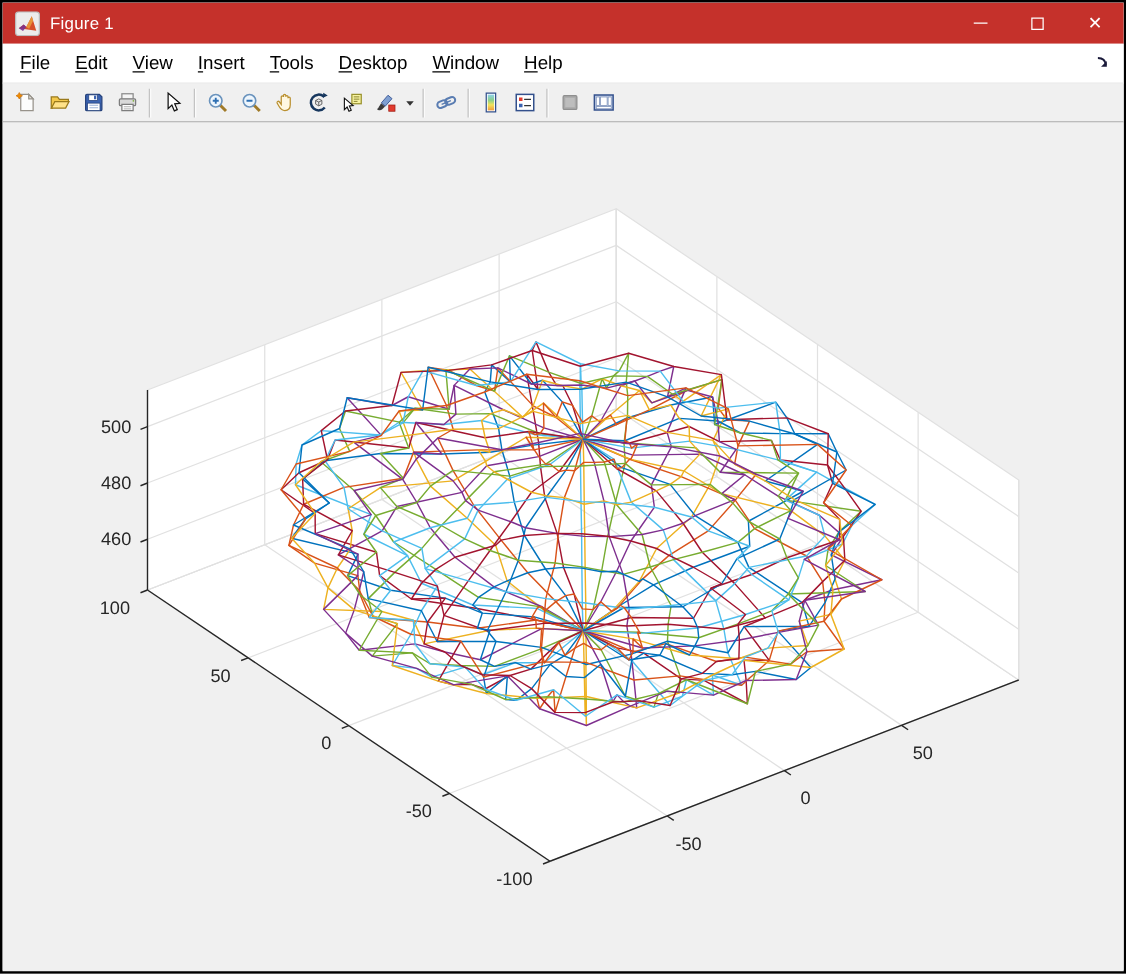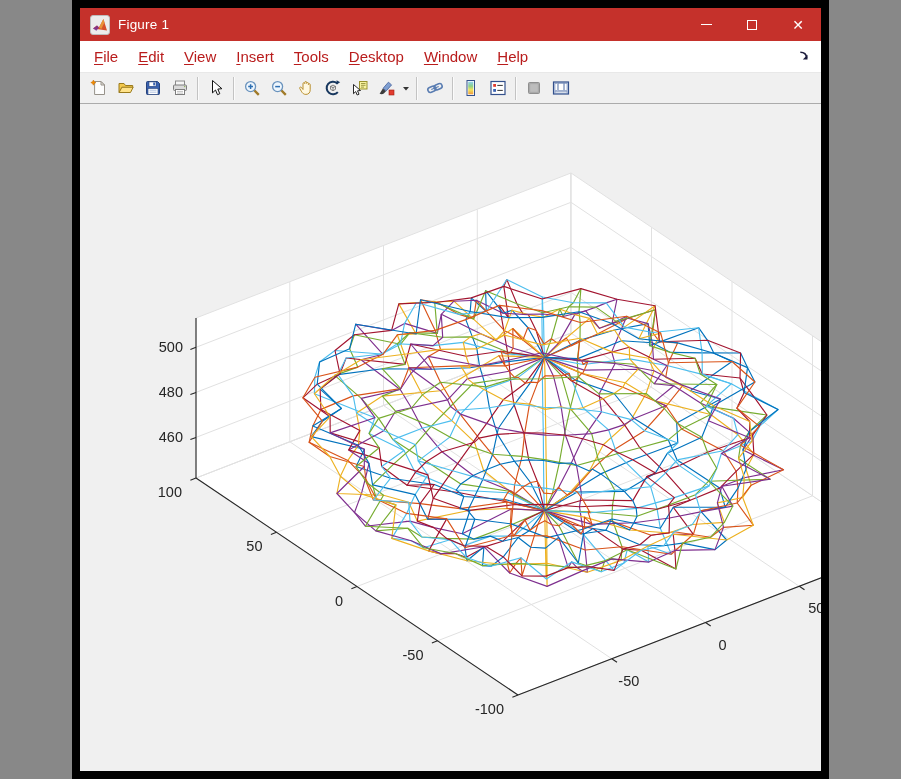--- a/index.html
+++ b/index.html
@@ -1,33 +1,33 @@
 <!DOCTYPE html>
 <html><head>
 <meta charset="utf-8">
 <style>
   html,body{margin:0;padding:0;background:#888;}
   *{box-sizing:border-box;}
   .window{
-    width:757px;height:779px;position:relative;margin:0 auto;
-    border:8px solid #000000;background:#f0f0f0;
+    width:901px;height:779px;position:relative;margin:0 auto;
+    border:2px solid #000000;background:#f0f0f0;
     font-family:"Liberation Sans",sans-serif;overflow:hidden;
   }
   
   .titlebar{height:33px;background:#c5312b;display:flex;align-items:center;color:#fff;}
   .titlebar .appicon{width:20px;height:20px;margin:0 8px 0 10px;flex:0 0 auto;}
   .titlebar .title{font-size:13.5px;letter-spacing:.2px;}
   .titlebar .spacer{flex:1;}
   .win-btn{width:46px;height:33px;display:flex;align-items:center;justify-content:center;cursor:default;}
   .glyph-min{width:11px;height:1.4px;background:#fff;display:block;}
   .glyph-max{width:10px;height:10px;border:1.4px solid #fff;display:block;}
   .glyph-close{color:#fff;font-size:14px;line-height:1;font-family:"DejaVu Sans",sans-serif;}
   
   .menubar{height:32px;background:#fff;display:flex;align-items:center;padding-left:4px;border-bottom:1px solid #e8e8e8;position:relative;}
-  .menu-item{font-size:15px;color:#b91c1c;padding:5px 10px;cursor:default;}
+  .menu-item{font-size:15px;color:#000000;padding:5px 10px;cursor:default;}
   .menu-item u{text-decoration:underline;text-underline-offset:2px;}
   .dock-btn{position:absolute;right:8px;top:6px;width:18px;height:18px;display:flex;align-items:center;justify-content:center;}
   
   .toolbar{height:31px;background:#f0f0f0;display:flex;align-items:center;padding-left:5px;border-bottom:1px solid #ababab;}
   .tb-btn{width:27px;height:26px;display:flex;align-items:center;justify-content:center;border:1px solid transparent;border-radius:2px;}
   .tb-btn.narrow{width:12px;}
   .tb-btn svg{display:block;}
   .tb-sep{width:1px;height:23px;background:#c3c3c3;margin:0 4px;box-shadow:1px 0 0 #fbfbfb;}
   
   .figure-area{position:relative;width:897px;height:678px;background:#f0f0f0;}

